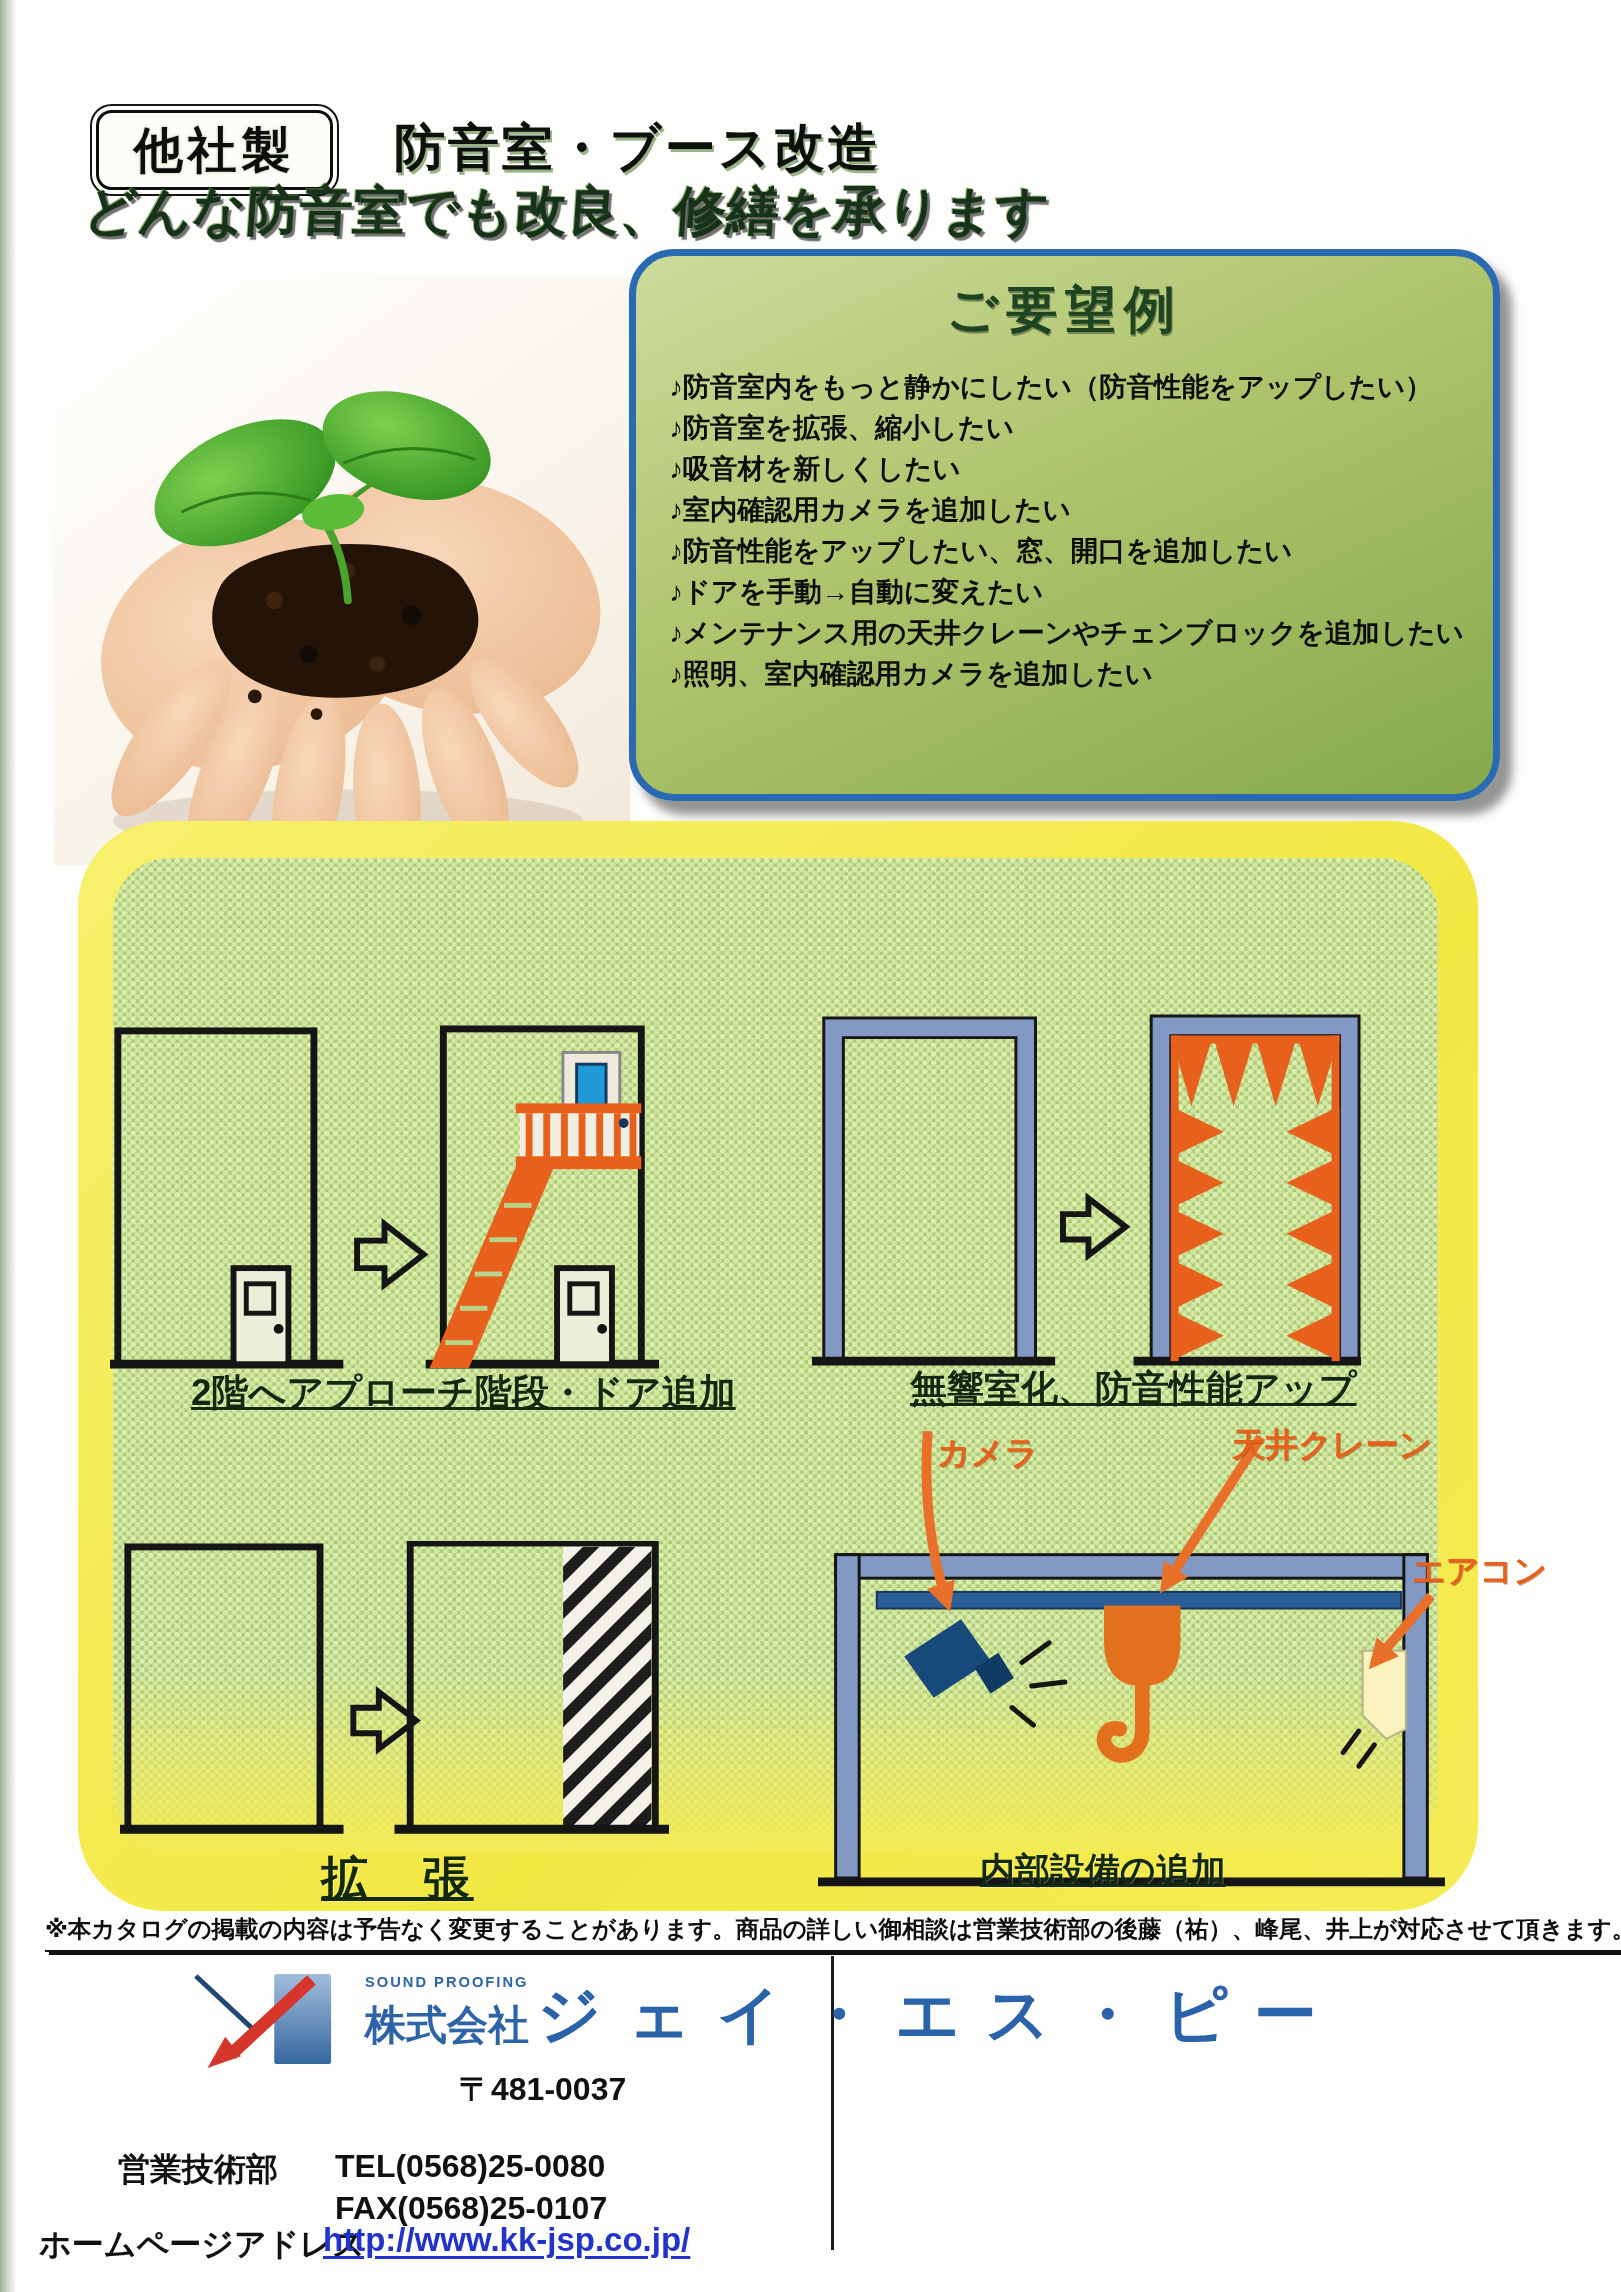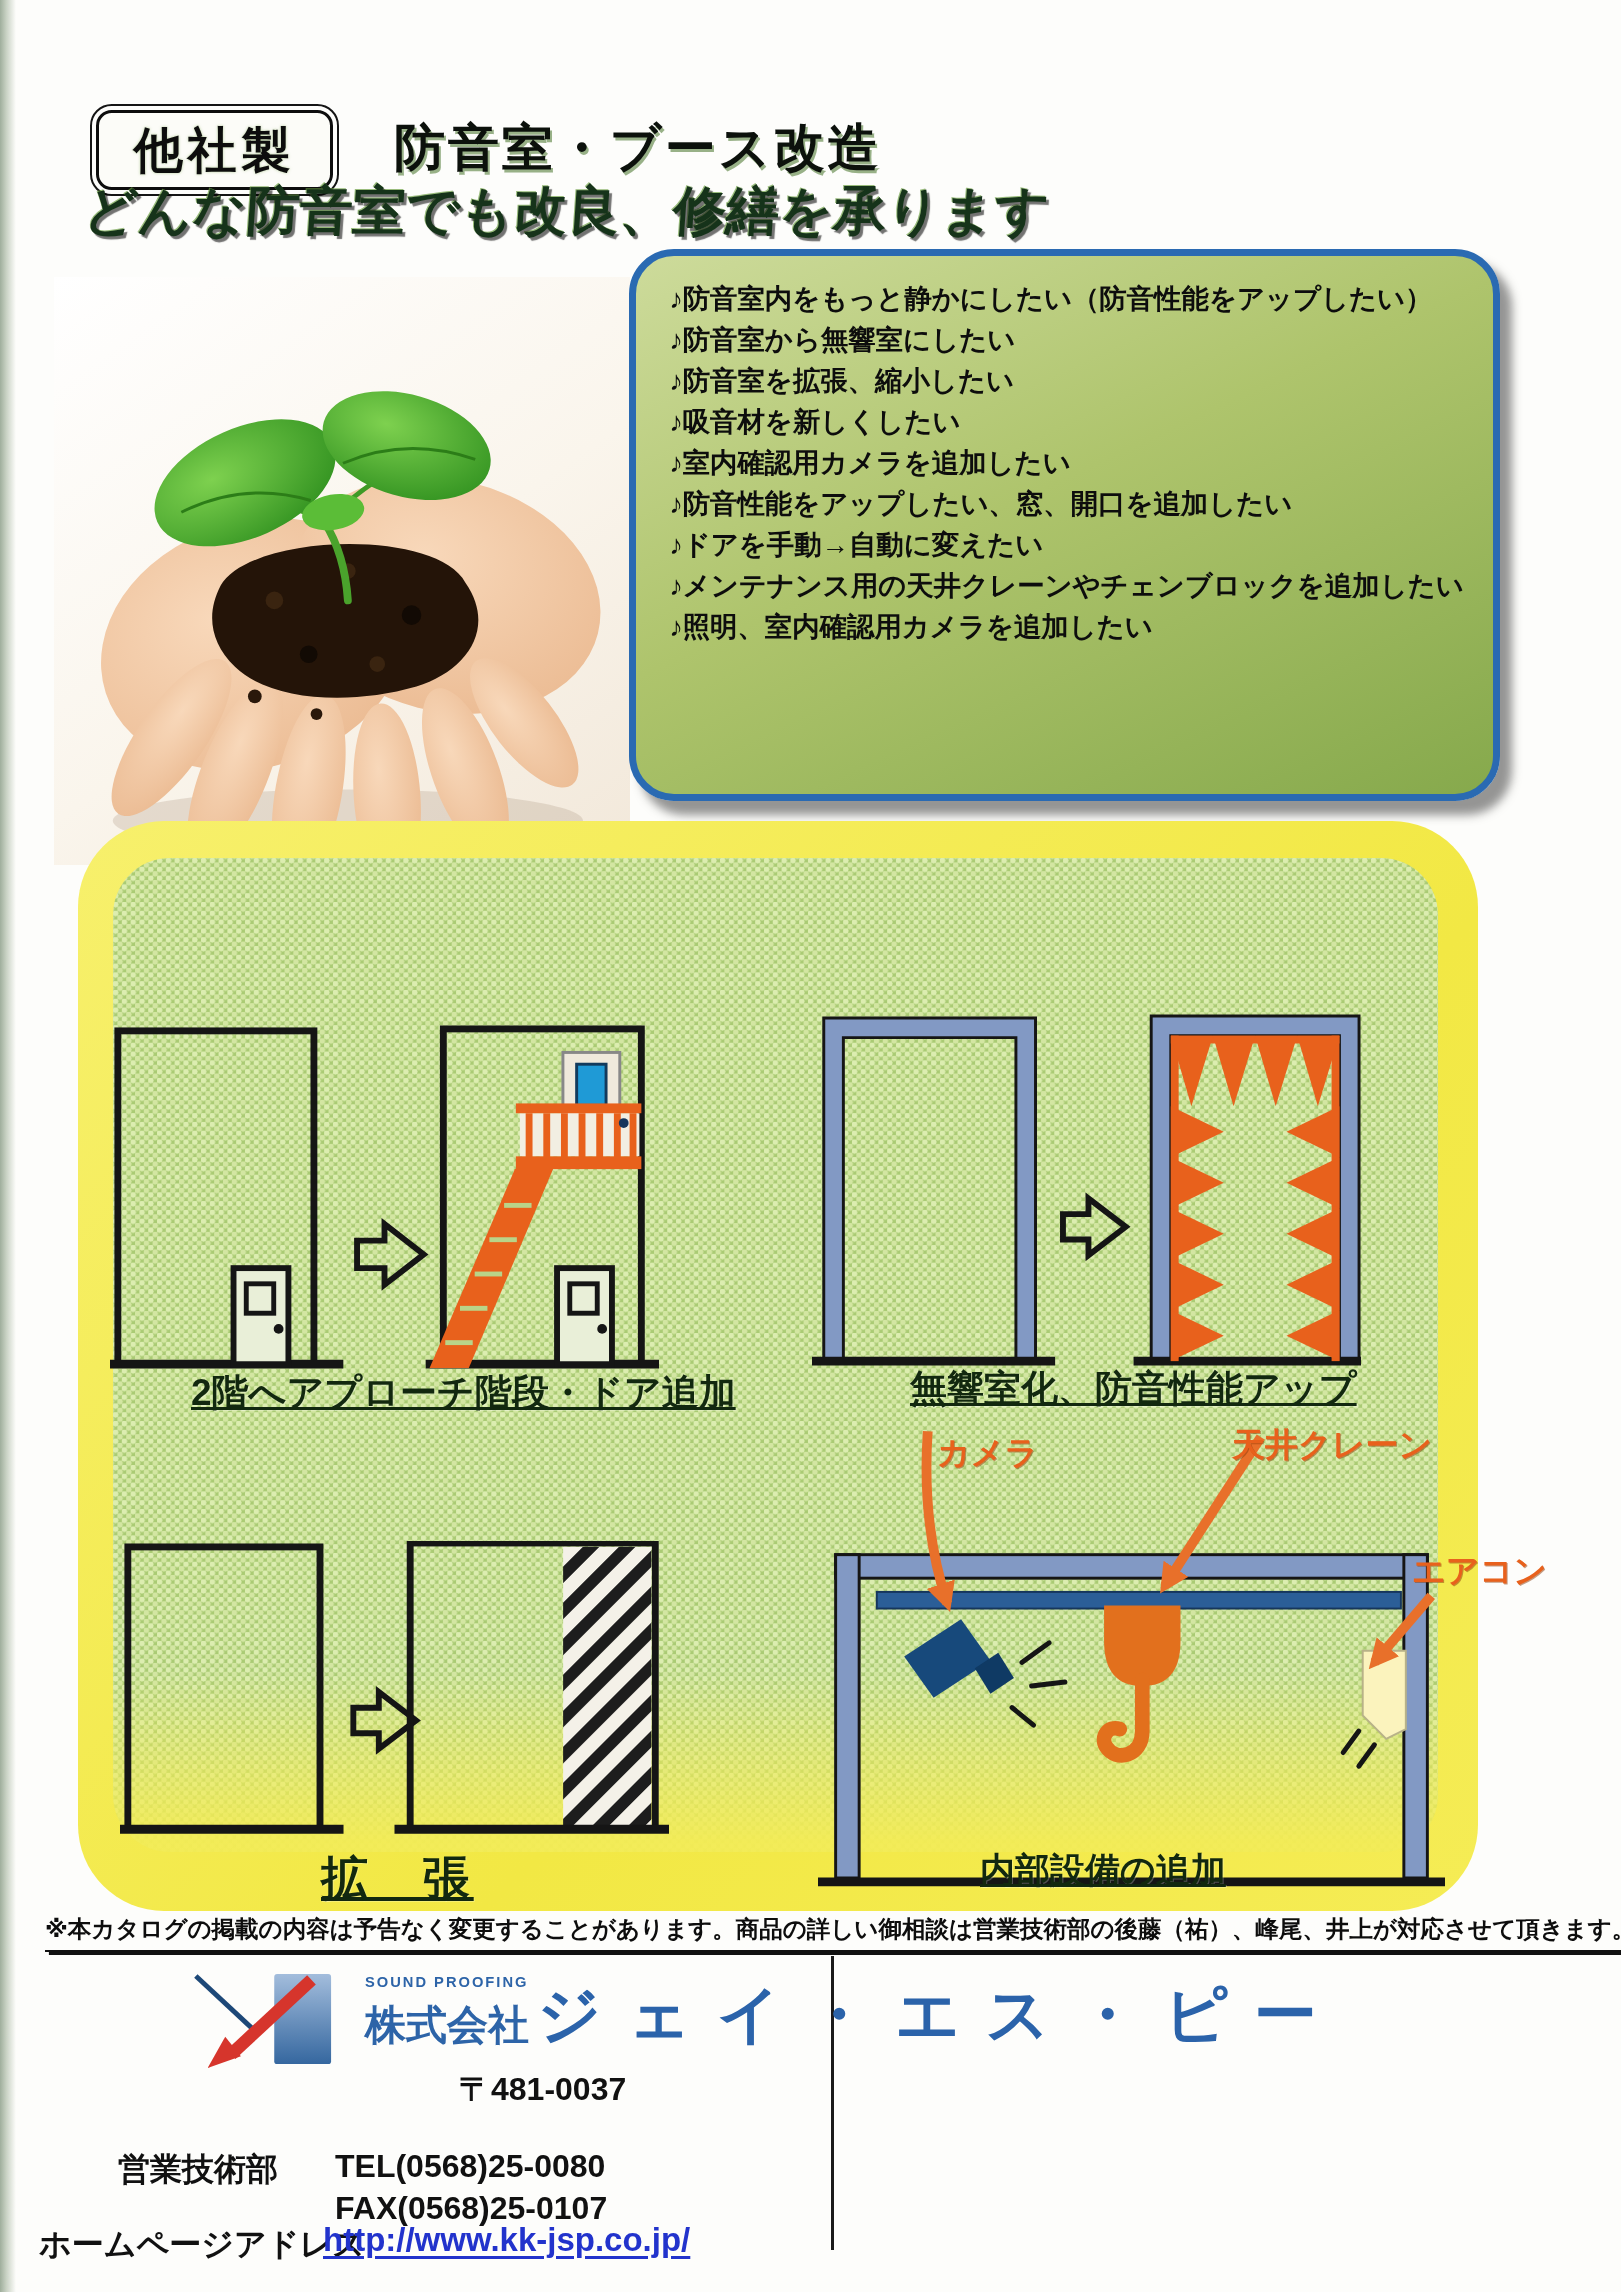--- a/index.html
+++ b/index.html
@@ -127,23 +127,23 @@
         <ellipse cx="195" cy="210" rx="98" ry="56" fill="url(#leafG)" transform="rotate(-24 195 210)"></ellipse>
         <ellipse cx="360" cy="172" rx="88" ry="52" fill="url(#leafG)" transform="rotate(16 360 172)"></ellipse>
         <ellipse cx="285" cy="240" rx="32" ry="18" fill="#5bbd37" transform="rotate(-10 285 240)"></ellipse>
         <path d="M130,240 Q195,208 262,228" stroke="#2c7d18" stroke-width="3" fill="none"></path>
         <path d="M295,190 Q360,162 430,186" stroke="#2c7d18" stroke-width="3" fill="none"></path>
       </g>
     </svg>
   </div>
 
   <div class="abs req-box">
+    <div class="req-title">ご要望例</div>
     <ul class="req-list">
       <li>♪防音室内をもっと静かにしたい（防音性能をアップしたい）</li>
-      <li>♪防音室から無響室にしたい</li>
       <li>♪防音室を拡張、縮小したい</li>
       <li>♪吸音材を新しくしたい</li>
       <li>♪室内確認用カメラを追加したい</li>
       <li>♪防音性能をアップしたい、窓、開口を追加したい</li>
       <li>♪ドアを手動→自動に変えたい</li>
       <li>♪メンテナンス用の天井クレーンやチェンブロックを追加したい</li>
       <li>♪照明、室内確認用カメラを追加したい</li>
     </ul>
   </div>
 

